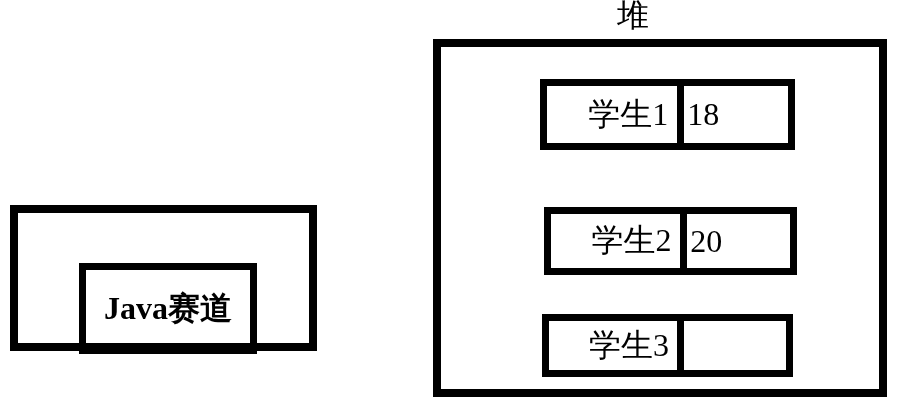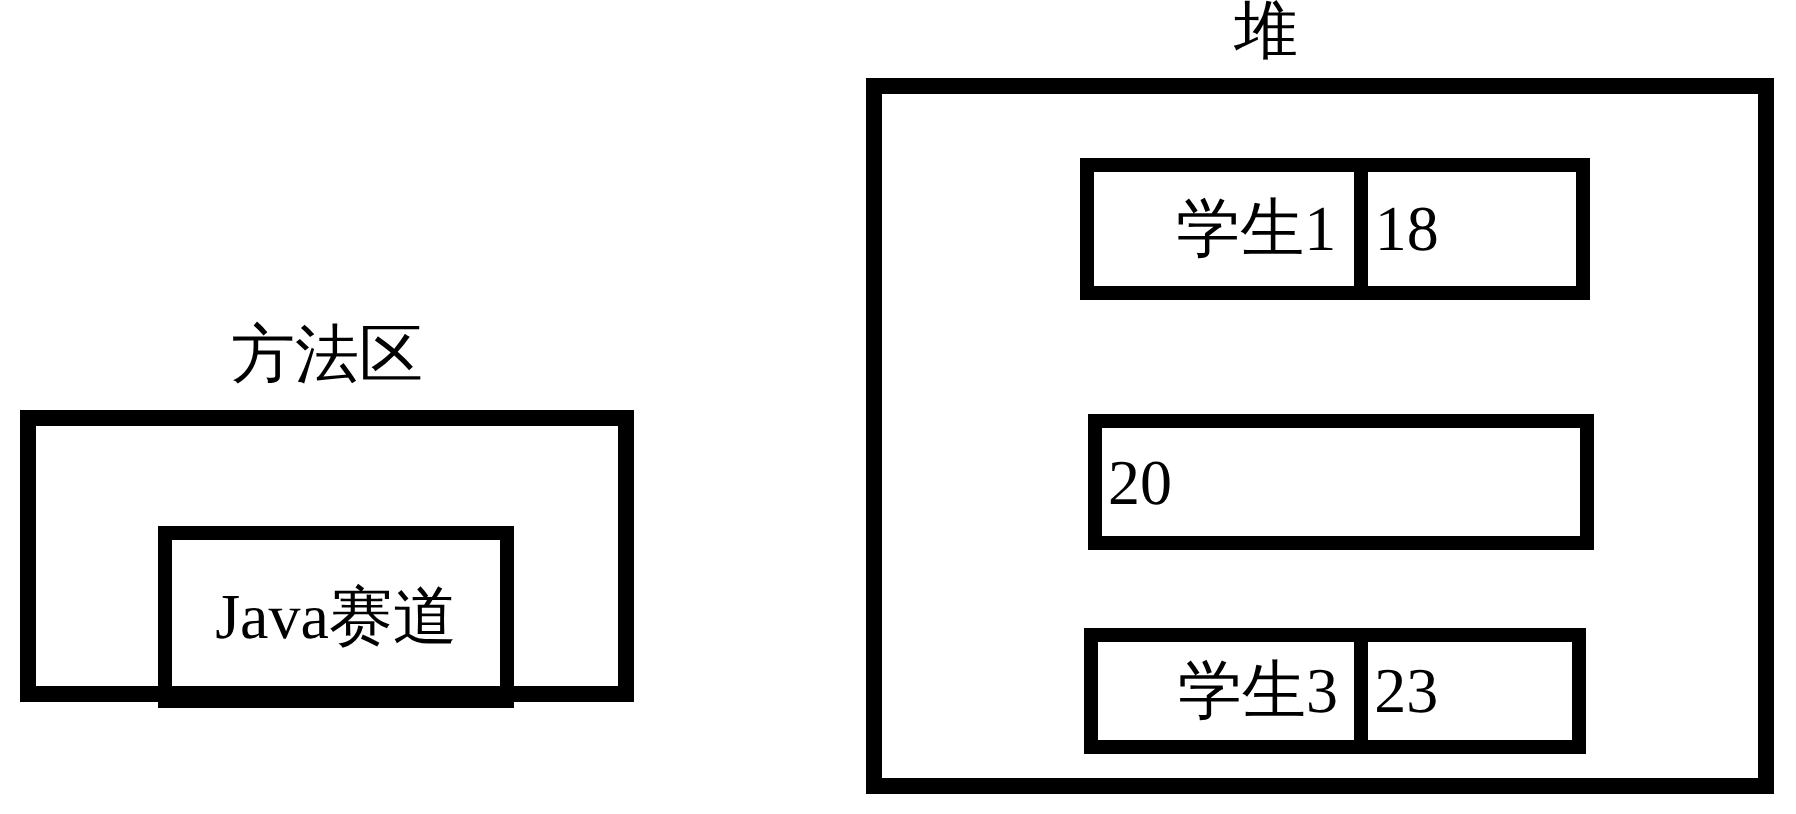--- a/index.html
+++ b/index.html
@@ -38,20 +38,21 @@
     position: absolute;
     border: 8px solid #000000;
     box-sizing: border-box;
     background: #ffffff;
   }
   .method-box {
     left: 10px;
     top: 205px;
     width: 307px;
     height: 146px;
+    font-weight: bold;
   }
   .heap-box {
     left: 433px;
     top: 39px;
     width: 454px;
     height: 358px;
   }
   .class-box {
     position: absolute;
     left: 61px;
@@ -94,40 +95,39 @@
     flex: 1 1 auto;
     justify-content: flex-start;
     padding-left: 3px;
   }
 </style>
 </head>
 <body>
 
 <div class="canvas">
 
-  <div class="box-title method-title">方法区</div>
 
   <div class="outer-box method-box">
     <div class="class-box">
       <span>Java赛道</span>
     </div>
   </div>
 
   <div class="box-title heap-title">堆</div>
 
   <div class="outer-box heap-box">
 
     <div class="obj-row obj-row-1">
       <div class="cell cell-name">学生1</div>
       <div class="cell cell-value">18</div>
     </div>
 
     <div class="obj-row obj-row-2">
+      <div class="cell cell-name">学生2</div>
       <div class="cell cell-value">20</div>
     </div>
 
     <div class="obj-row obj-row-3">
       <div class="cell cell-name">学生3</div>
-      <div class="cell cell-value">23</div>
     </div>
 
   </div>
 </div>
 
 </body></html>

